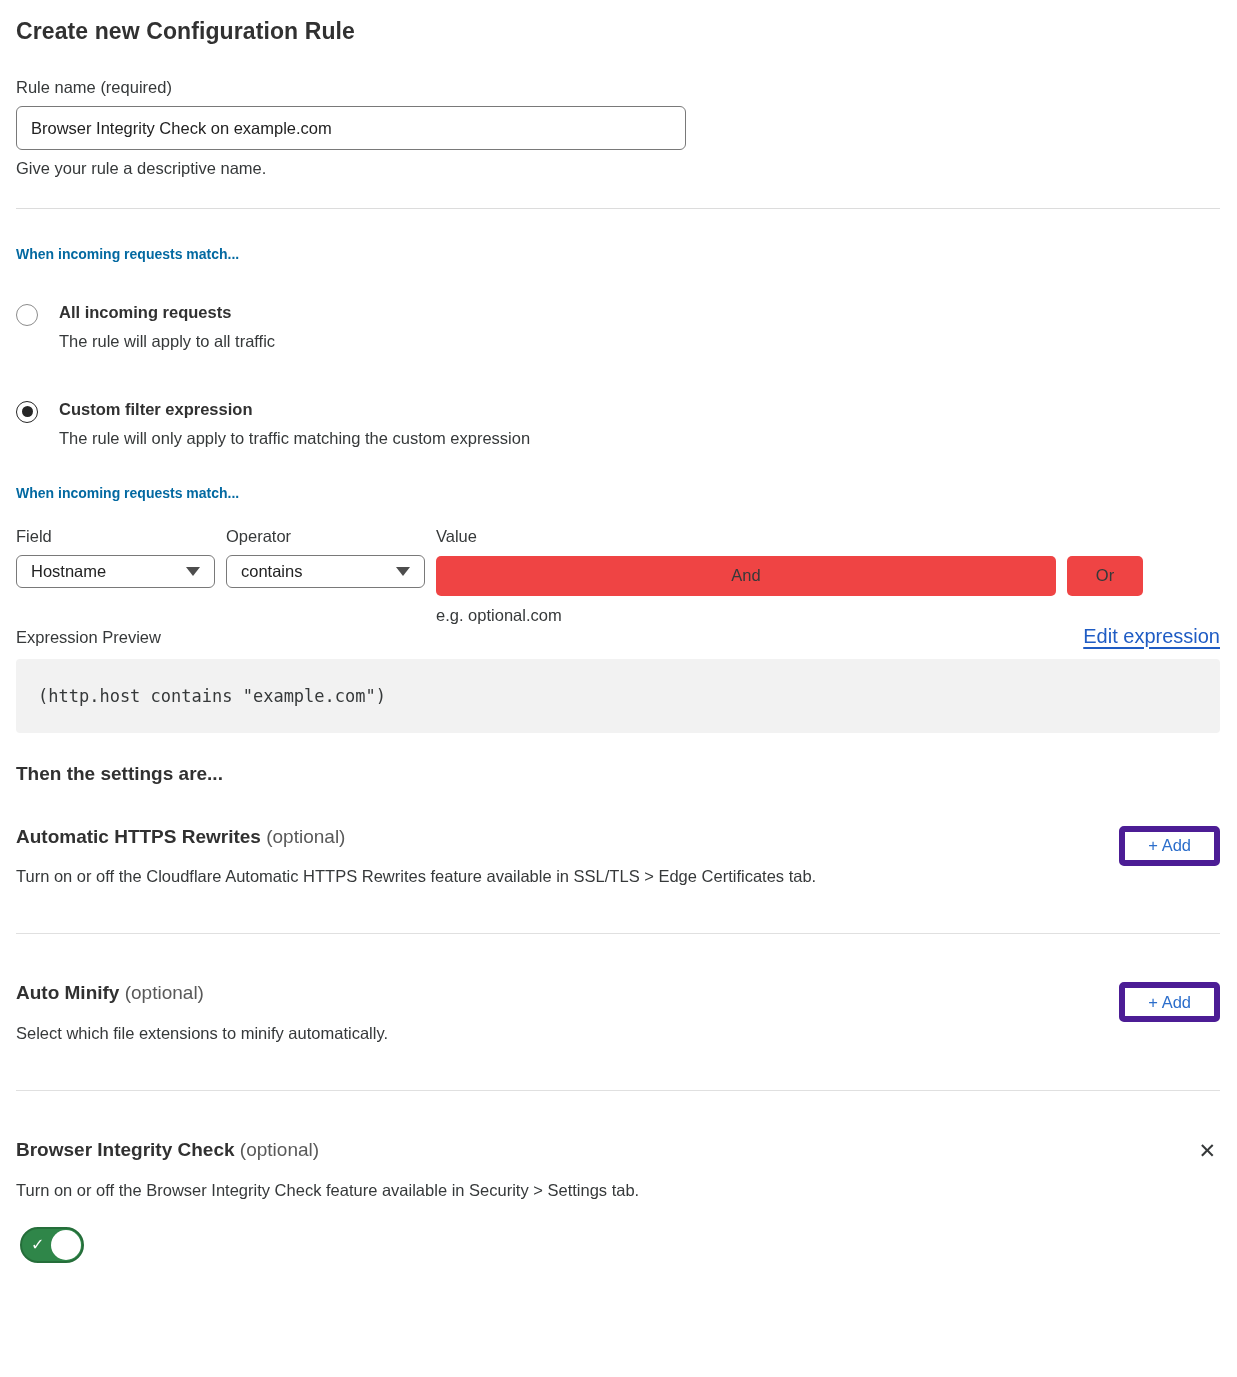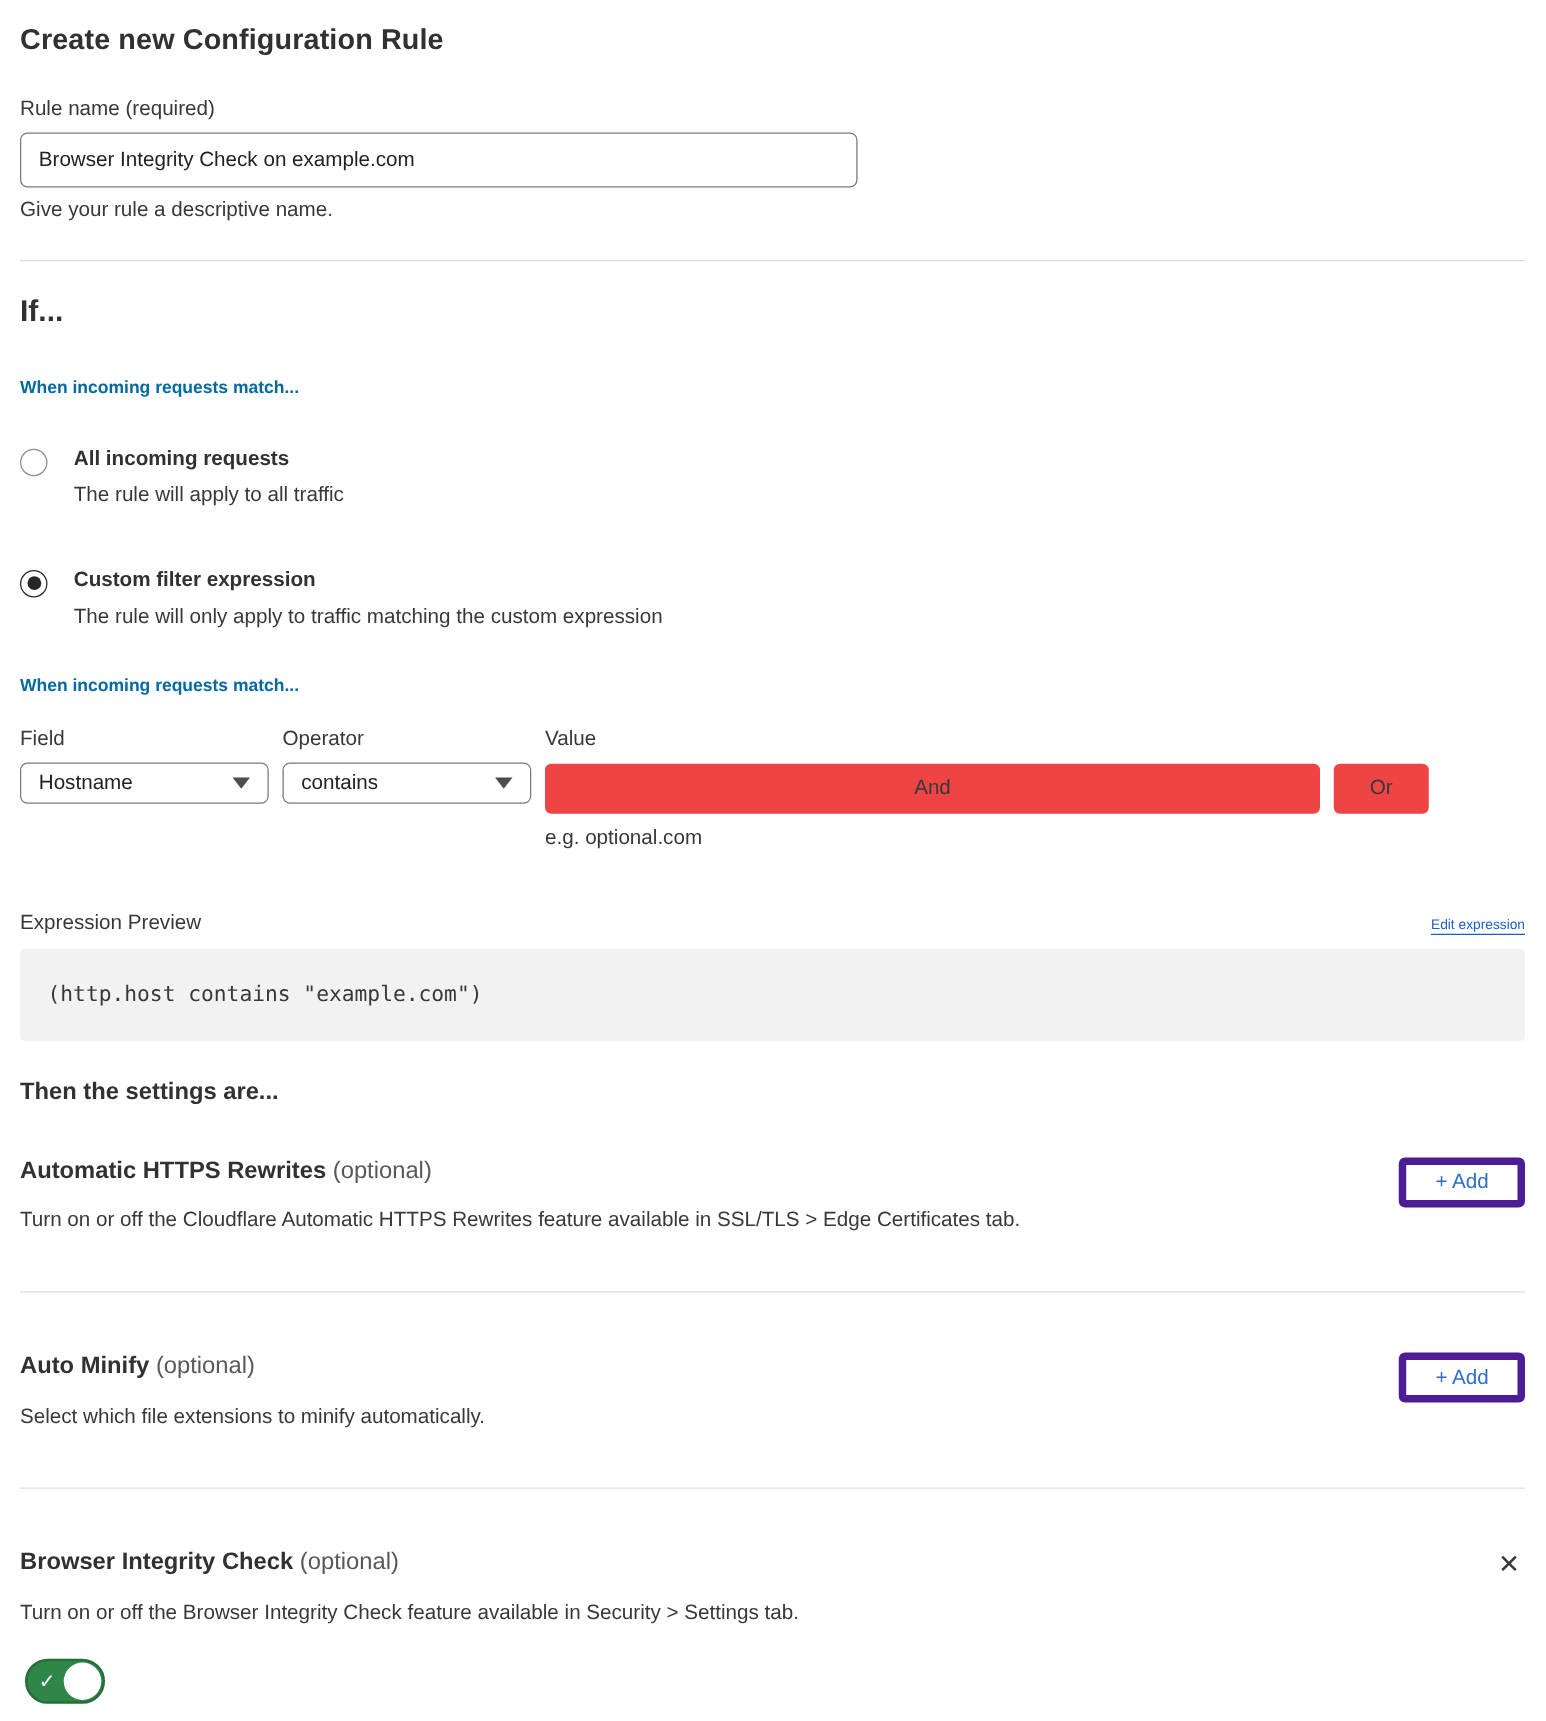--- a/index.html
+++ b/index.html
@@ -115,26 +115,25 @@
     border-radius: 5px;
     font-size: 16.5px;
     color: #36393a;
     font-family: "Liberation Sans", "DejaVu Sans", sans-serif;
     cursor: pointer;
   }
   .value-helper { font-size: 16.5px; color: #36393a; margin-top: 10px; grid-column: 3; }
 
   .preview-row {
     display: flex; justify-content: space-between; align-items: baseline;
-    margin-top: 49px;
     gap: 28px;
   }
   .preview-label { font-size: 16.5px; color: #36393a; }
   .edit-link {
-    font-size: 11px;
+    font-size: 20px;
     color: #1f5cc4;
     text-decoration: underline;
     text-underline-offset: 4px;
     cursor: pointer;
   }
   .code-block {
     margin-top: 11px;
     background: #f2f2f2;
     border-radius: 4px;
     padding: 27px 22px;
@@ -206,21 +205,20 @@
 <div class="container">
 
   <h1 class="page-title">Create new Configuration Rule</h1>
 
   <label class="field-label">Rule name (required)</label>
   <input class="rule-name-input" type="text" value="Browser Integrity Check on example.com" style="">
   <div class="helper-text">Give your rule a descriptive name.</div>
 
   <hr class="divider">
 
-  <h2 class="if-heading">If...</h2>
   <h3 class="match-heading">When incoming requests match...</h3>
 
   <div class="radio-row">
     <span class="radio-circle"></span>
     <div class="radio-texts">
       <div class="radio-label">All incoming requests</div>
       <div class="radio-desc">The rule will apply to all traffic</div>
     </div>
   </div>
 

